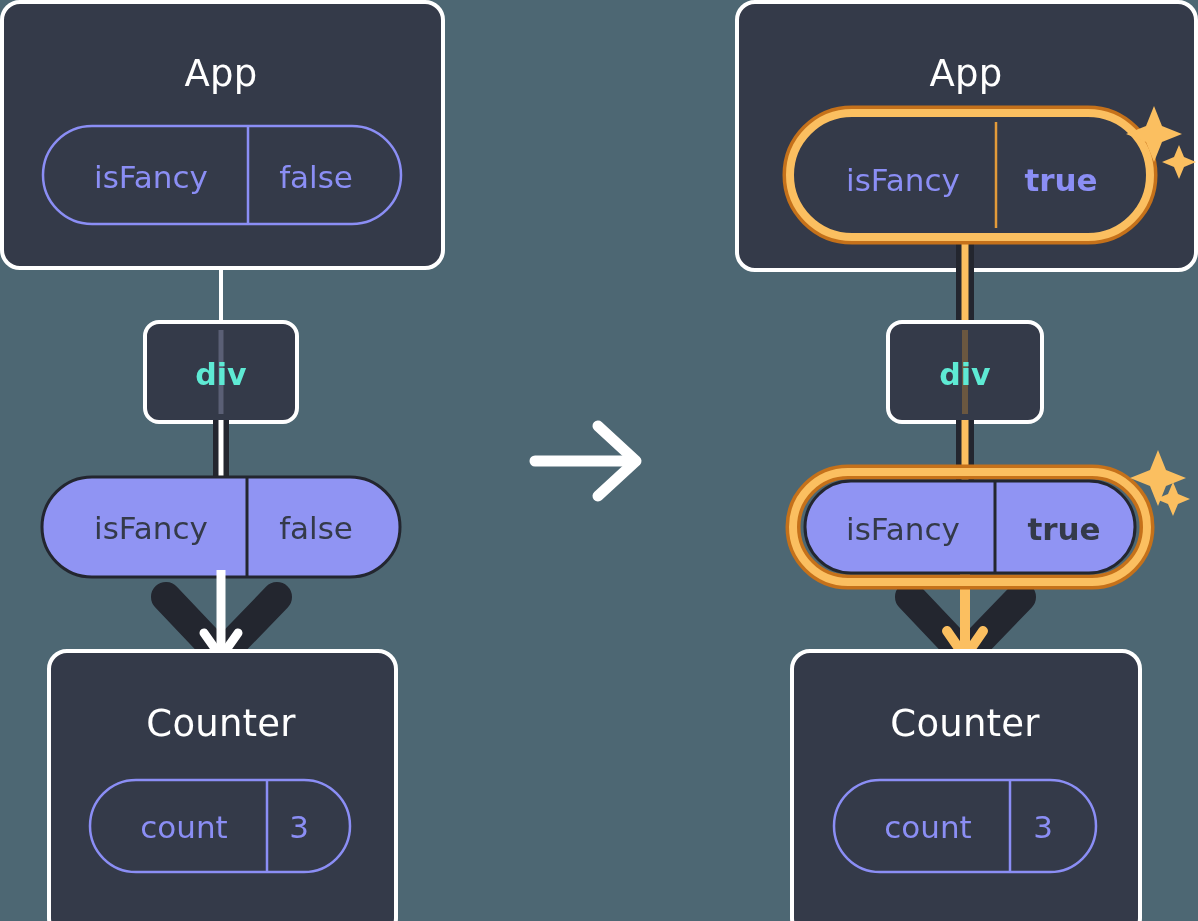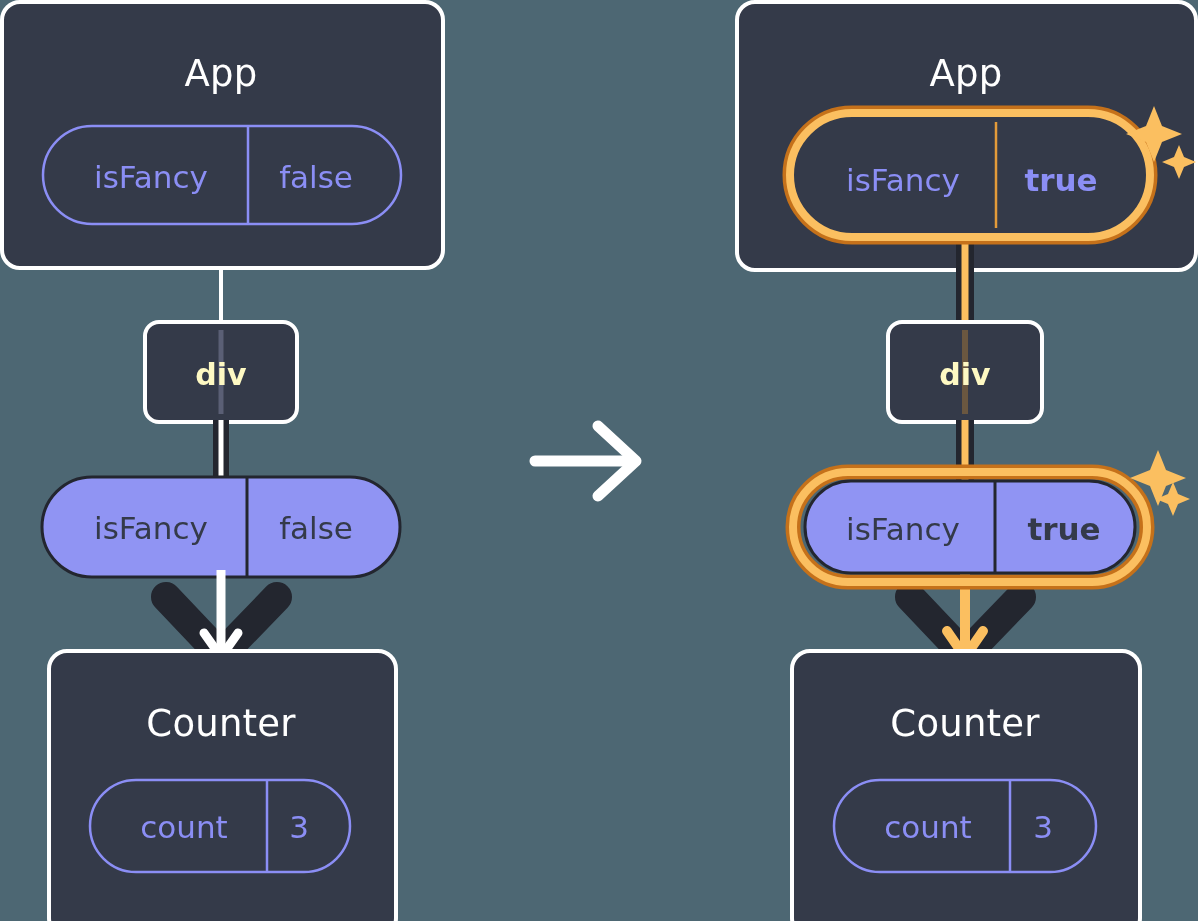--- a/index.html
+++ b/index.html
@@ -33,21 +33,21 @@
     white-space: nowrap;
     pointer-events: none;
   }
   .component-title {
     color: #ffffff;
     font-size: 37px;
     font-weight: 400;
     letter-spacing: 0.2px;
   }
   .node-label {
-    color: #fef9c3;
+    color: #5eead4;
     font-size: 30px;
     font-weight: 700;
   }
   .pill-key-outline {
     color: #8b8ef5;
     font-size: 31px;
     font-weight: 400;
   }
   .pill-val-outline {
     color: #8b8ef5;

